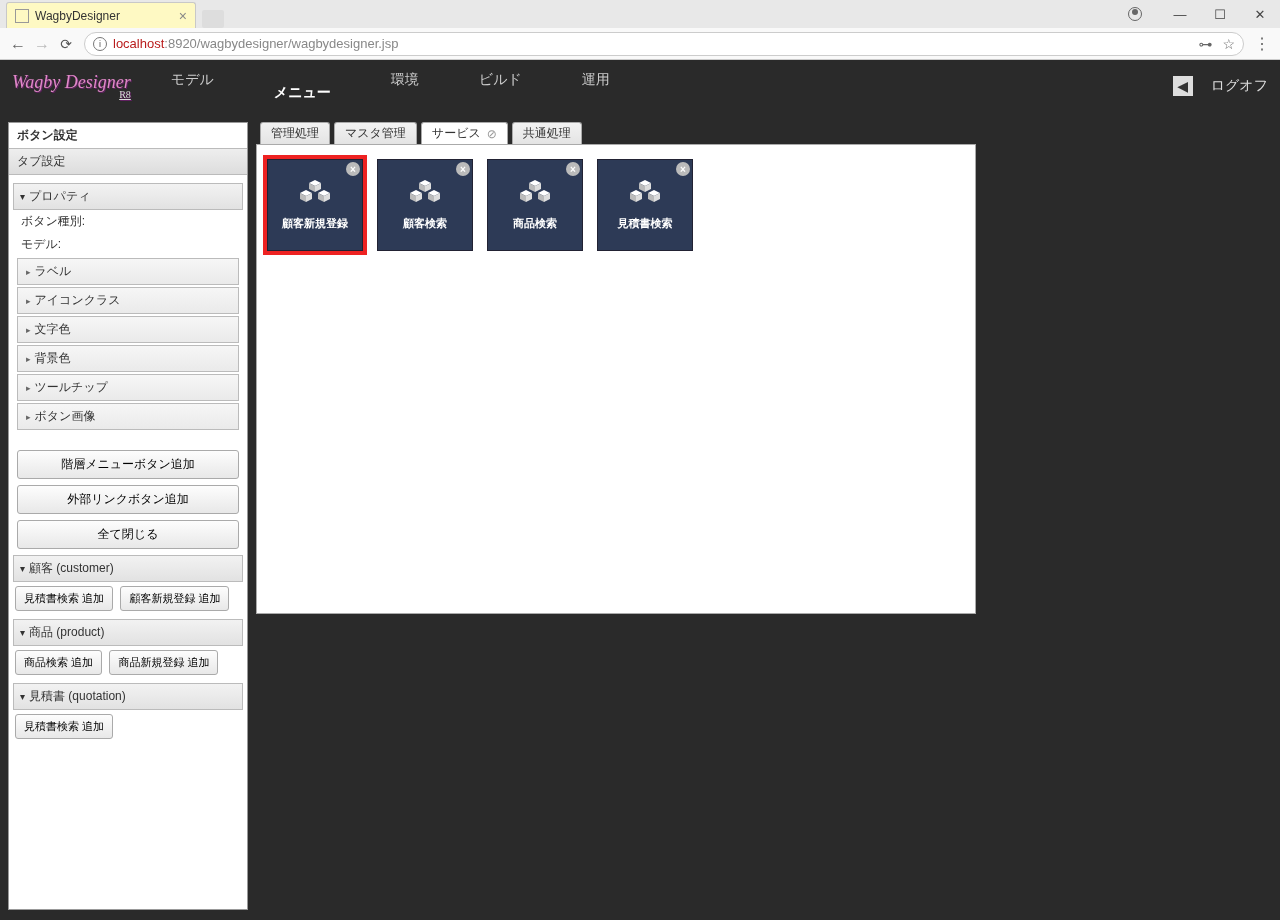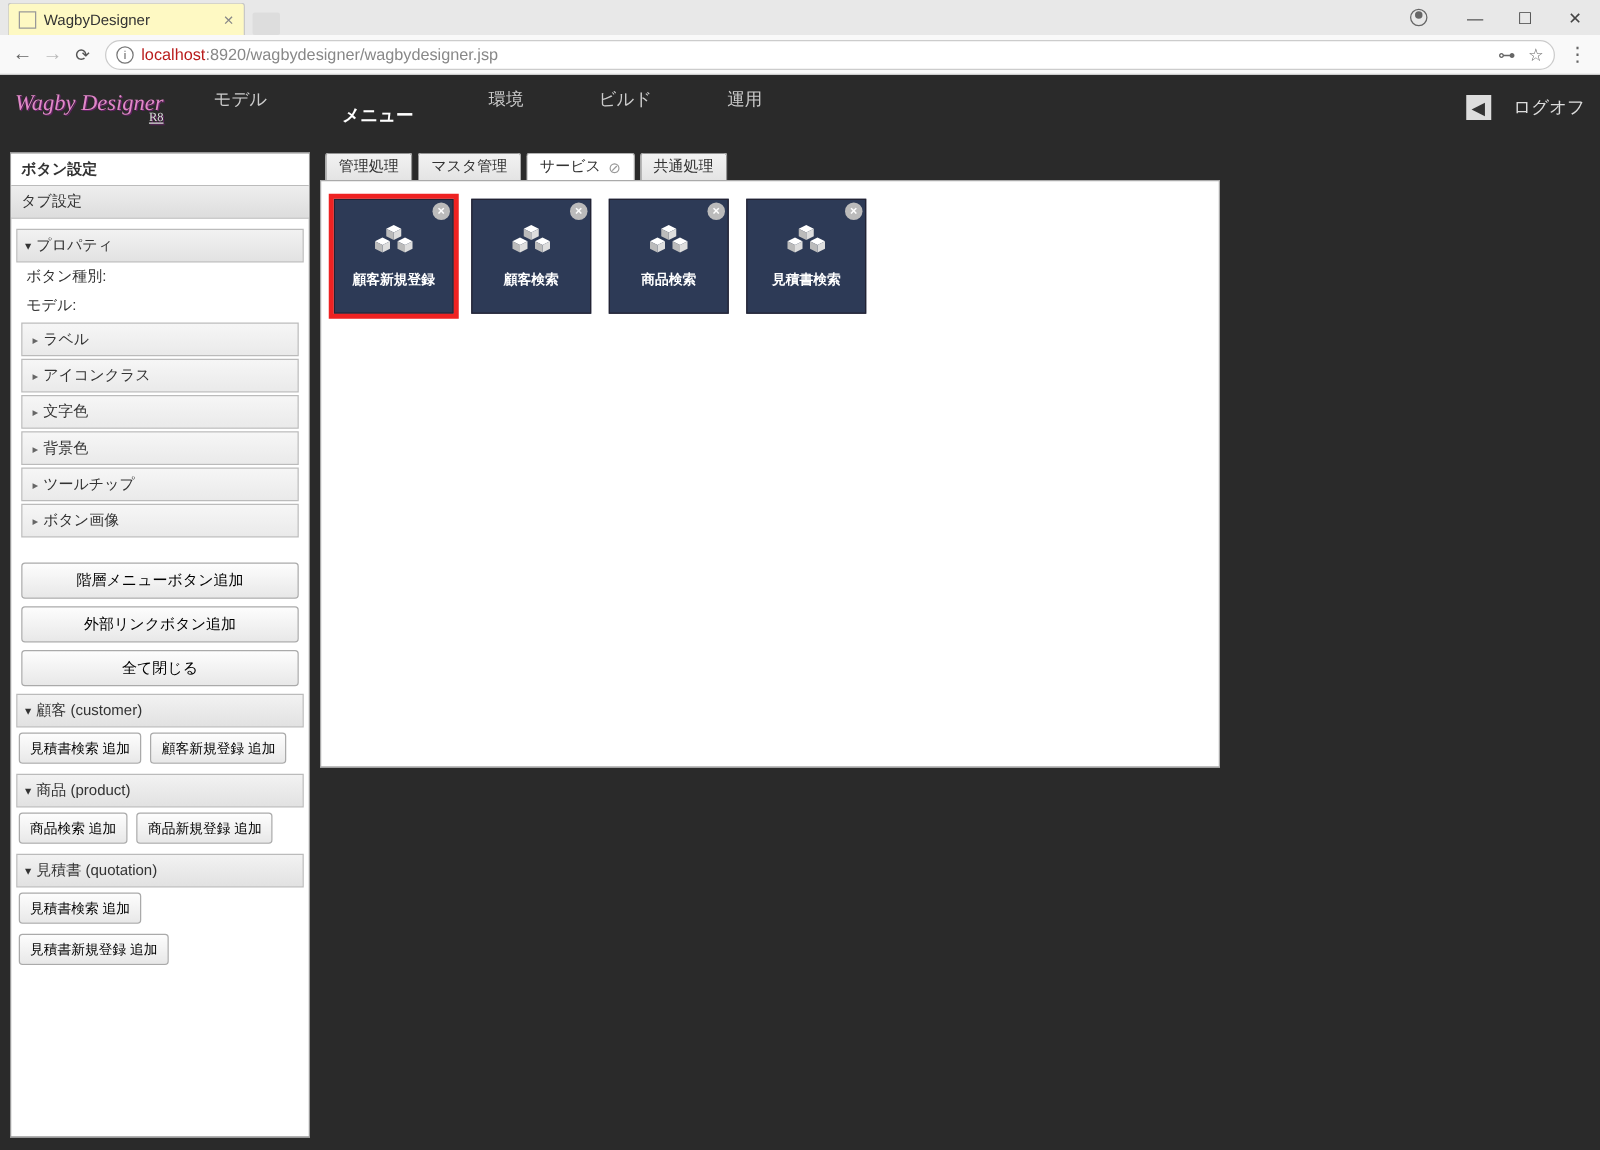--- a/index.html
+++ b/index.html
@@ -185,23 +185,20 @@
         <span class="btn-small">商品新規登録 追加</span>
       </div>
 
       <div class="acc-header">
           <span class="arrow">▾</span>
           <span>見積書 (quotation)</span>
         </div>
       <div>
         <span class="btn-small">見積書検索 追加</span>
       </div>
-      <div>
-        <span class="btn-small">見積書新規登録 追加</span>
-      </div>
 
     </div>
   </div>
 
   <div class="right-panel">
     <div class="tabstrip">
       <div class="ctab">
           <span>管理処理</span>
         </div>
       <div class="ctab">

